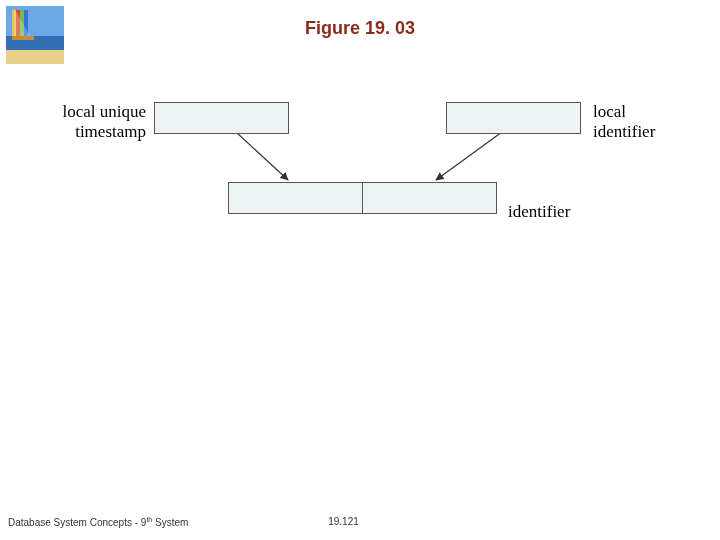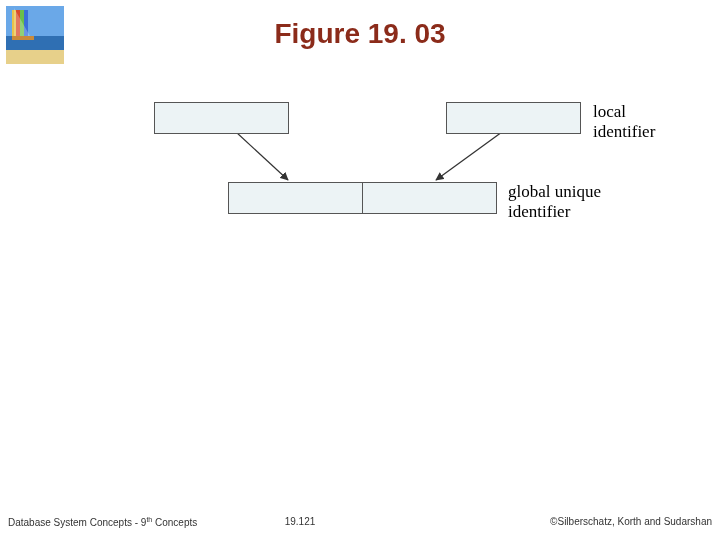--- a/index.html
+++ b/index.html
@@ -17,21 +17,21 @@
     left: 6px;
     width: 58px;
     height: 58px;
   }
   .title {
     position: absolute;
     top: 18px;
     left: 0;
     width: 720px;
     text-align: center;
-    font-size: 28px;
+    font-size: 18px;
     font-weight: bold;
     color: #8b2b1a;
   }
   .diagram {
     position: absolute;
     top: 100px;
     left: 48px;
     width: 624px;
     height: 140px;
   }
@@ -50,21 +50,21 @@
   .footer {
     position: absolute;
     bottom: 8px;
     left: 0;
     width: 720px;
     height: 16px;
     font-size: 10px;
     color: #333;
   }
   .footer-left { position: absolute; left: 8px; }
-  .footer-center { position: absolute; left: 0; width: 600px; text-align: center; }
+  .footer-center { position: absolute; left: 0; width: 687px; text-align: center; }
   .footer-right { position: absolute; right: 8px; }
   sup { font-size: 0.7em; }
 </style>
 </head>
 <body>
 
 <div class="logo">
   <svg viewBox="0 0 58 58" width="58" height="58">
     <rect x="0" y="0" width="58" height="30" fill="#6aa8e8"></rect>
     <rect x="0" y="30" width="58" height="14" fill="#2f6fb3"></rect>
@@ -84,35 +84,38 @@
   <svg width="624" height="140" style="position:absolute;top:0;left:0">
     <defs>
       <marker id="ah" viewBox="0 0 10 10" refX="9" refY="5" markerWidth="7" markerHeight="7" orient="auto">
         <path d="M 0 0 L 10 5 L 0 10 z" fill="#333"></path>
       </marker>
     </defs>
     <line x1="188" y1="32" x2="240" y2="80" stroke="#333" stroke-width="1.2" marker-end="url(#ah)"></line>
     <line x1="454" y1="32" x2="388" y2="80" stroke="#333" stroke-width="1.2" marker-end="url(#ah)"></line>
   </svg>
 
+  <div class="label" style="top:2px;left:0;text-align:right;width:98px">
+    <span>local unique</span><br>
+    <span>timestamp</span>
+  </div>
   <div class="box" style="top:2px;left:106px;width:135px;height:32px"></div>
 
   <div class="box" style="top:2px;left:398px;width:135px;height:32px"></div>
   <div class="label" style="top:2px;left:545px">
     <span>local</span><br>
     <span>identifier</span>
   </div>
 
   <div class="box" style="top:82px;left:180px;width:135px;height:32px"></div>
   <div class="box" style="top:82px;left:314px;width:135px;height:32px"></div>
   <div class="label" style="top:82px;left:460px">
-    <span>global unique</span><br>
+    <br>
     <span>identifier</span>
   </div>
 </div>
 
 <div class="footer">
   <div class="footer-left">
-    <span>Database System Concepts - 9</span><sup>th</sup><span> Concepts</span>
+    <span>Database System Concepts - 9</span><sup>th</sup><span> System</span>
   </div>
   <div class="footer-center">19.121</div>
-  <div class="footer-right">©Silberschatz, Korth and Sudarshan</div>
 </div>
 
 </body></html>

